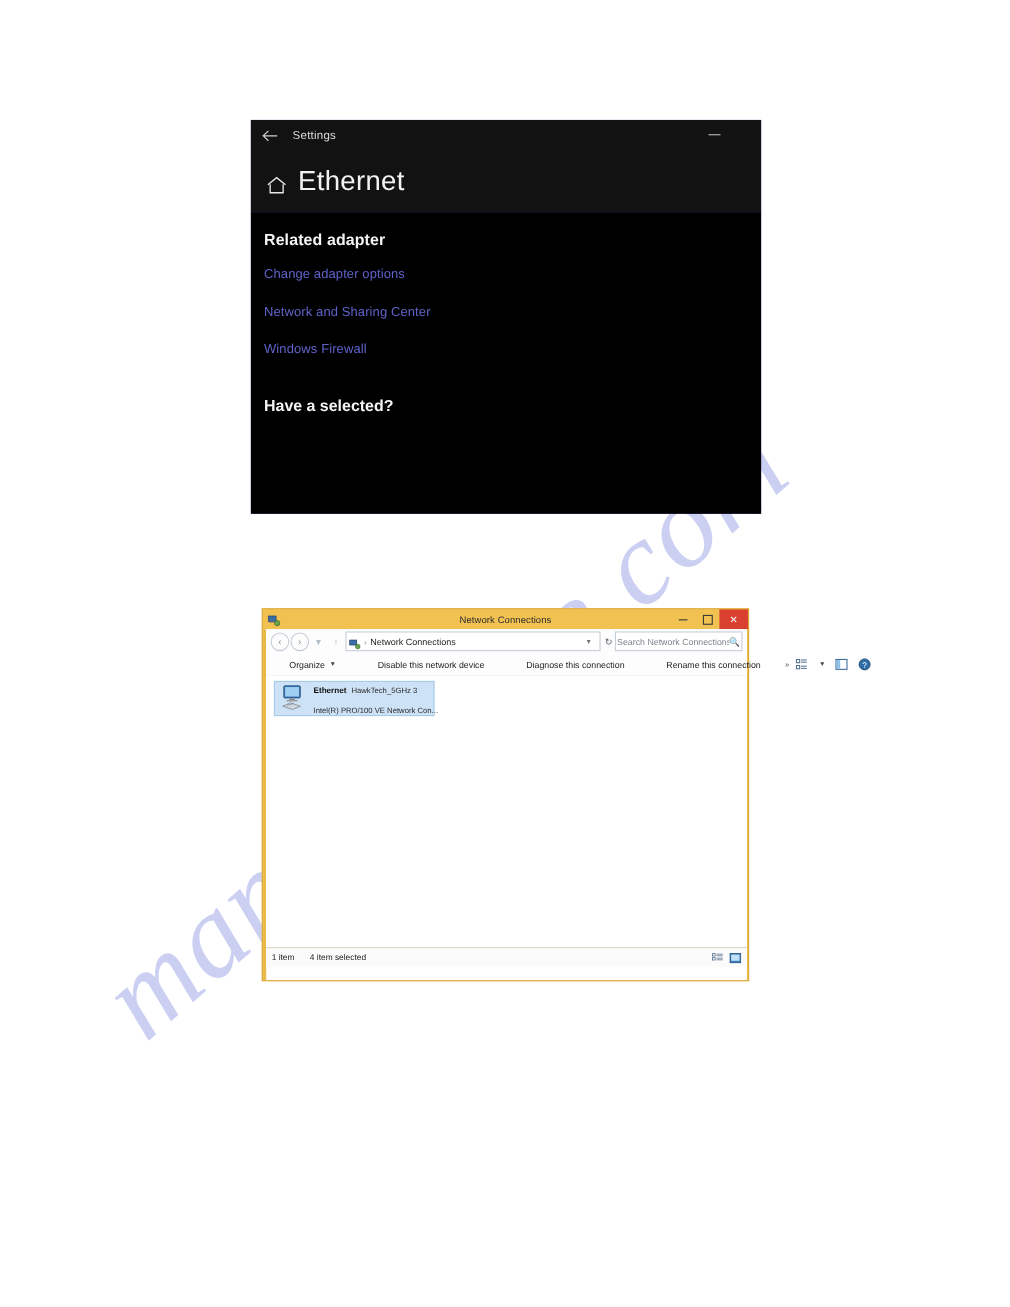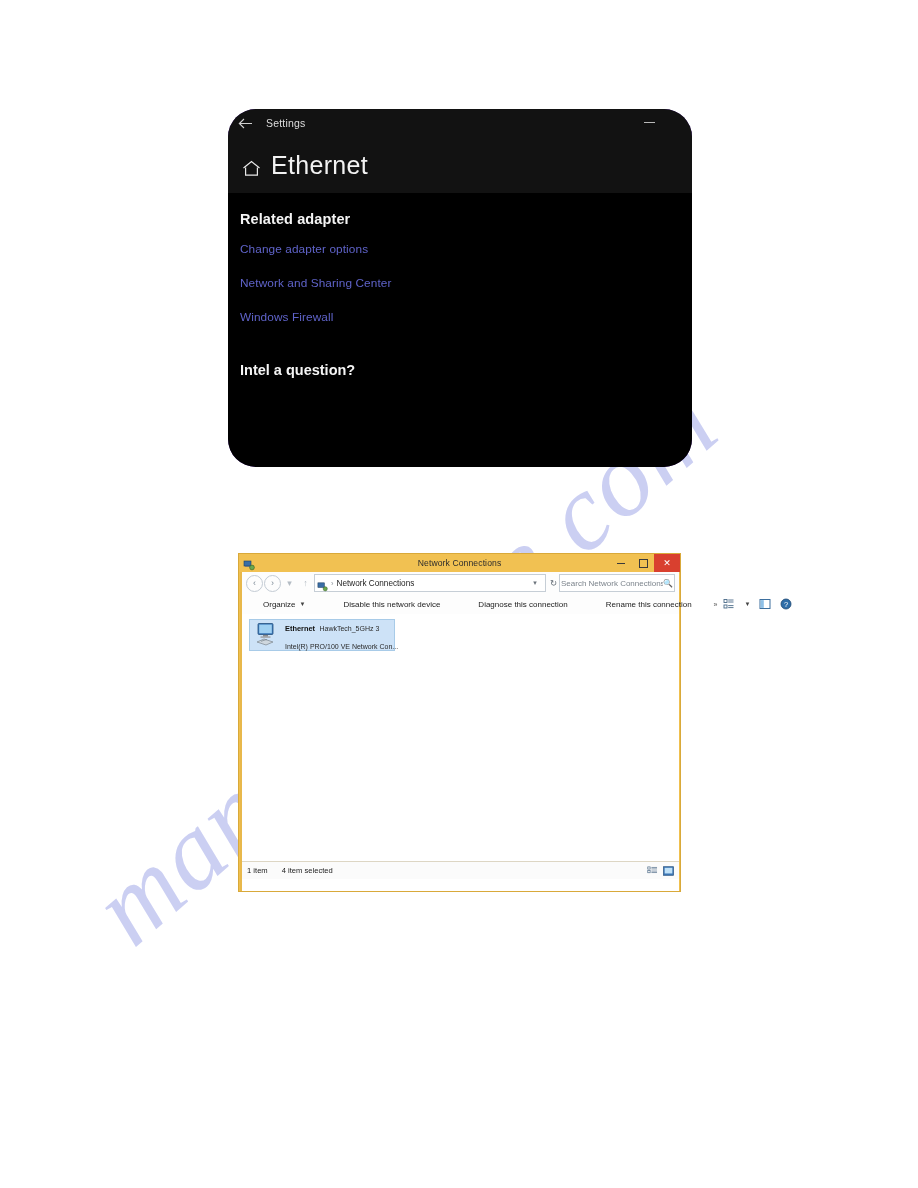--- a/index.html
+++ b/index.html
@@ -39,21 +39,20 @@
   }
 
   
   .settings-win {
     position: absolute;
     left: 228px; top: 109px;
     width: 464px; height: 358px;
     background: #4c1d95;
     z-index: 10;
     overflow: hidden;
-    border-radius: 28px;
   }
   .settings-header {
     height: 84px;
     background: #121212;
     position: relative;
   }
   .settings-titlebar {
     height: 28px;
     display: flex;
     align-items: center;
@@ -382,21 +381,21 @@
     </div>
   </div>
 
   <div class="settings-body">
     <div class="section-head">Related adapter</div>
 
     <a class="rel-link" href="#">Change adapter options</a>
     <a class="rel-link" href="#">Network and Sharing Center</a>
     <a class="rel-link" href="#">Windows Firewall</a>
 
-    <div class="question-head">Intel a question?</div>
+    <div class="question-head">Have a selected?</div>
   </div>
 </div>
 
 <div class="explorer-win">
 
   <div class="exp-titlebar">
     <span class="exp-appicon">
       <svg width="12" height="12" viewBox="0 0 12 12" aria-hidden="true">
         <rect x="1" y="2" width="7" height="5" fill="#3a6ea5" stroke="#1d3f63" stroke-width=".6"></rect>
         <rect x="2" y="7" width="5" height="1" fill="#777"></rect>

